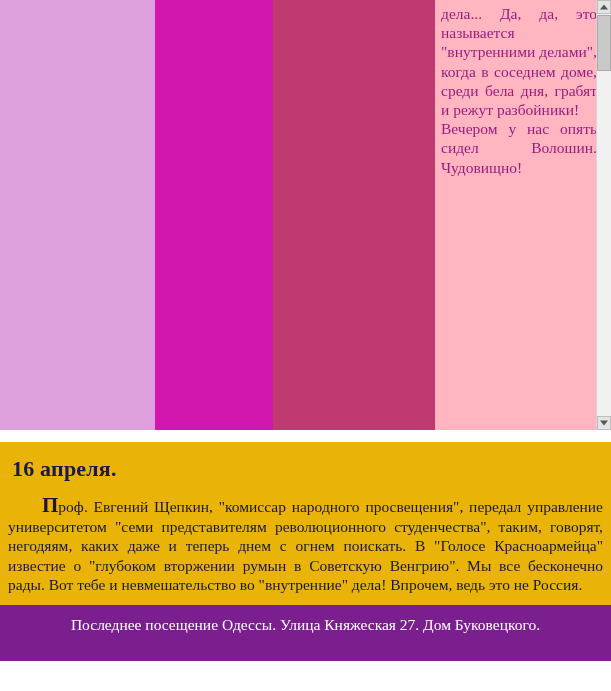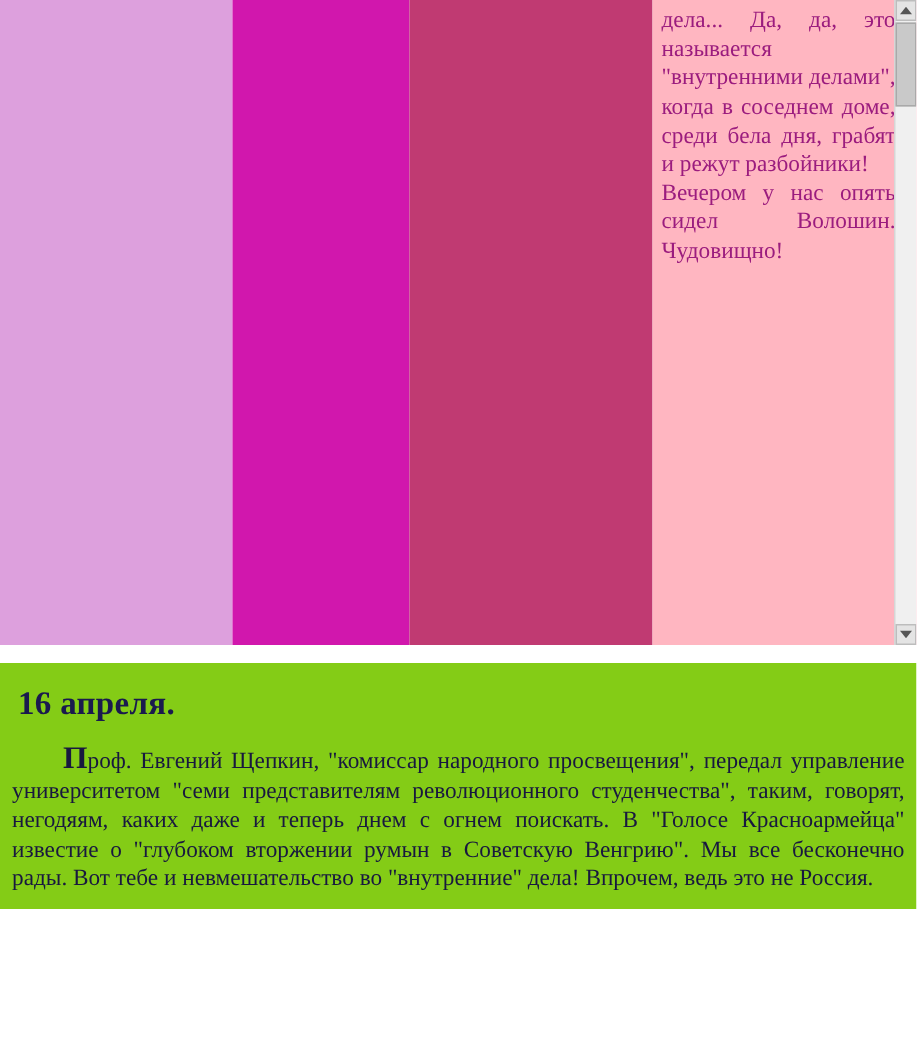--- a/index.html
+++ b/index.html
@@ -110,21 +110,21 @@
 
   
   .gap-strip {
     height: 12px;
     background: #ffffff;
     width: 611px;
   }
 
   
   .article {
-    background: #84cc16;
+    background: #eab308;
     padding: 14px 8px 10px 8px;
     width: 595px;
     box-sizing: content-box;
   }
   .article h1 {
     margin: 0 0 14px 4px;
     font-family: "Liberation Serif", serif;
     font-size: 22px;
     font-weight: bold;
     color: #1a1a4e;
@@ -192,14 +192,17 @@
     </div>
   </div>
 
   <div class="gap-strip"></div>
 
   <div class="article">
     <h1>16 апреля.</h1>
     <p><span class="dropcap">П</span><span>роф. Евгений Щепкин, "комиссар народного просвещения", передал управление университетом "семи представителям революционного студенчества", таким, говорят, негодяям, каких даже и теперь днем с огнем поискать. В "Голосе Красноармейца" известие о "глубоком вторжении румын в Советскую Венгрию". Мы все бесконечно рады. Вот тебе и невмешательство во "внутренние" дела! Впрочем, ведь это не Россия.</span></p>
   </div>
 
+  <div class="footer">
+    <div class="caption">Последнее посещение Одессы. Улица Княжеская 27. Дом Буковецкого.</div>
+  </div>
 
 </div>
 
 </body></html>

